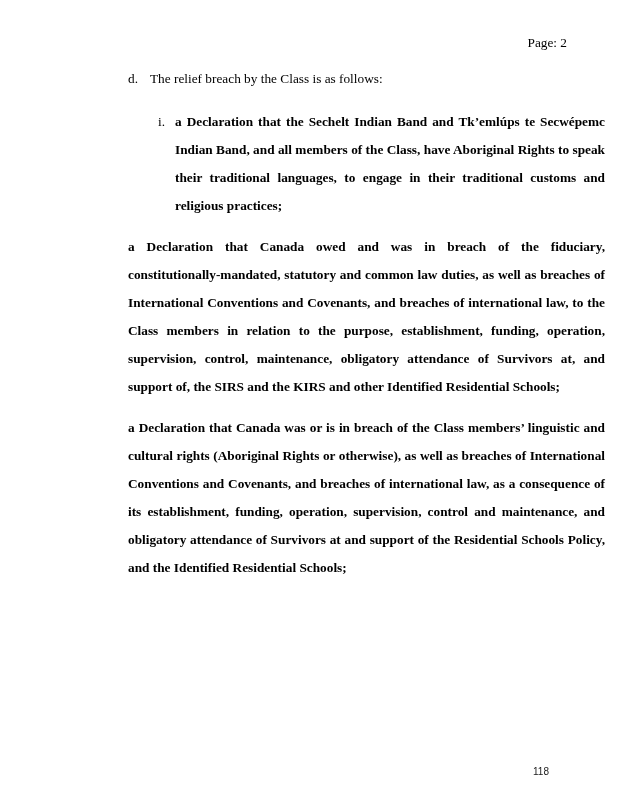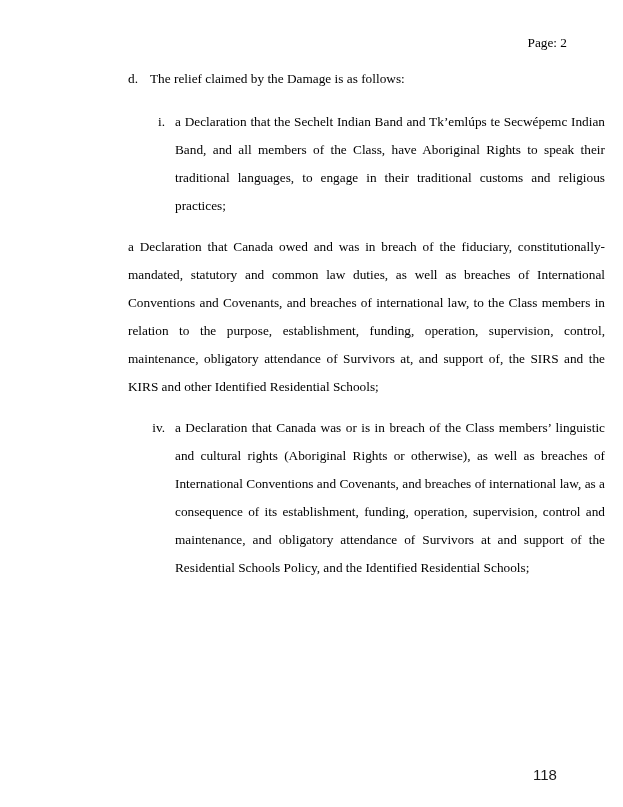--- a/index.html
+++ b/index.html
@@ -50,58 +50,58 @@
     flex: none;
     width: 47px;
     text-align: right;
     padding-right: 10px;
     line-height: 28px;
   }
   .item-text {
     flex: 1;
     text-align: justify;
     line-height: 28px;
+    font-weight: bold;
   }
   .page-footer {
     position: absolute;
     top: 766px;
     left: 533px;
     font-family: "Liberation Sans", sans-serif;
-    font-size: 15px;
+    font-size: 10px;
     color: #1a1a1a;
   }
 </style>
 </head>
 <body>
 
 <div class="page">
 
   <div class="page-header">Page: 2</div>
 
   <div class="content">
 
     <div class="clause-row">
       <span class="clause-marker">d.</span>
-      <span class="clause-text">The relief claimed by the Damage is as follows:</span>
+      <span class="clause-text">The relief breach by the Class is as follows:</span>
     </div>
 
     <div class="relief-list">
 
       <div class="list-item">
         <span class="marker-col">i.</span>
         <span class="item-text">a Declaration that the Sechelt Indian Band and Tk’emlúps te Secwépemc Indian Band, and all members of the Class, have Aboriginal Rights to speak their traditional languages, to engage in their traditional customs and religious practices;</span>
       </div>
 
       <div class="list-item">
         <span class="item-text">a Declaration that Canada owed and was in breach of the fiduciary, constitutionally-mandated, statutory and common law duties, as well as breaches of International Conventions and Covenants, and breaches of international law, to the Class members in relation to the purpose, establishment, funding, operation, supervision, control, maintenance, obligatory attendance of Survivors at, and support of, the SIRS and the KIRS and other Identified Residential Schools;</span>
       </div>
 
 
       <div class="list-item">
-        <span class="marker-col">iv.</span>
         <span class="item-text">a Declaration that Canada was or is in breach of the Class members’ linguistic and cultural rights (Aboriginal Rights or otherwise), as well as breaches of International Conventions and Covenants, and breaches of international law, as a consequence of its establishment, funding, operation, supervision, control and maintenance, and obligatory attendance of Survivors at and support of the Residential Schools Policy, and the Identified Residential Schools;</span>
       </div>
 
     </div>
   </div>
 
   <div class="page-footer">118</div>
 
 </div>
 

